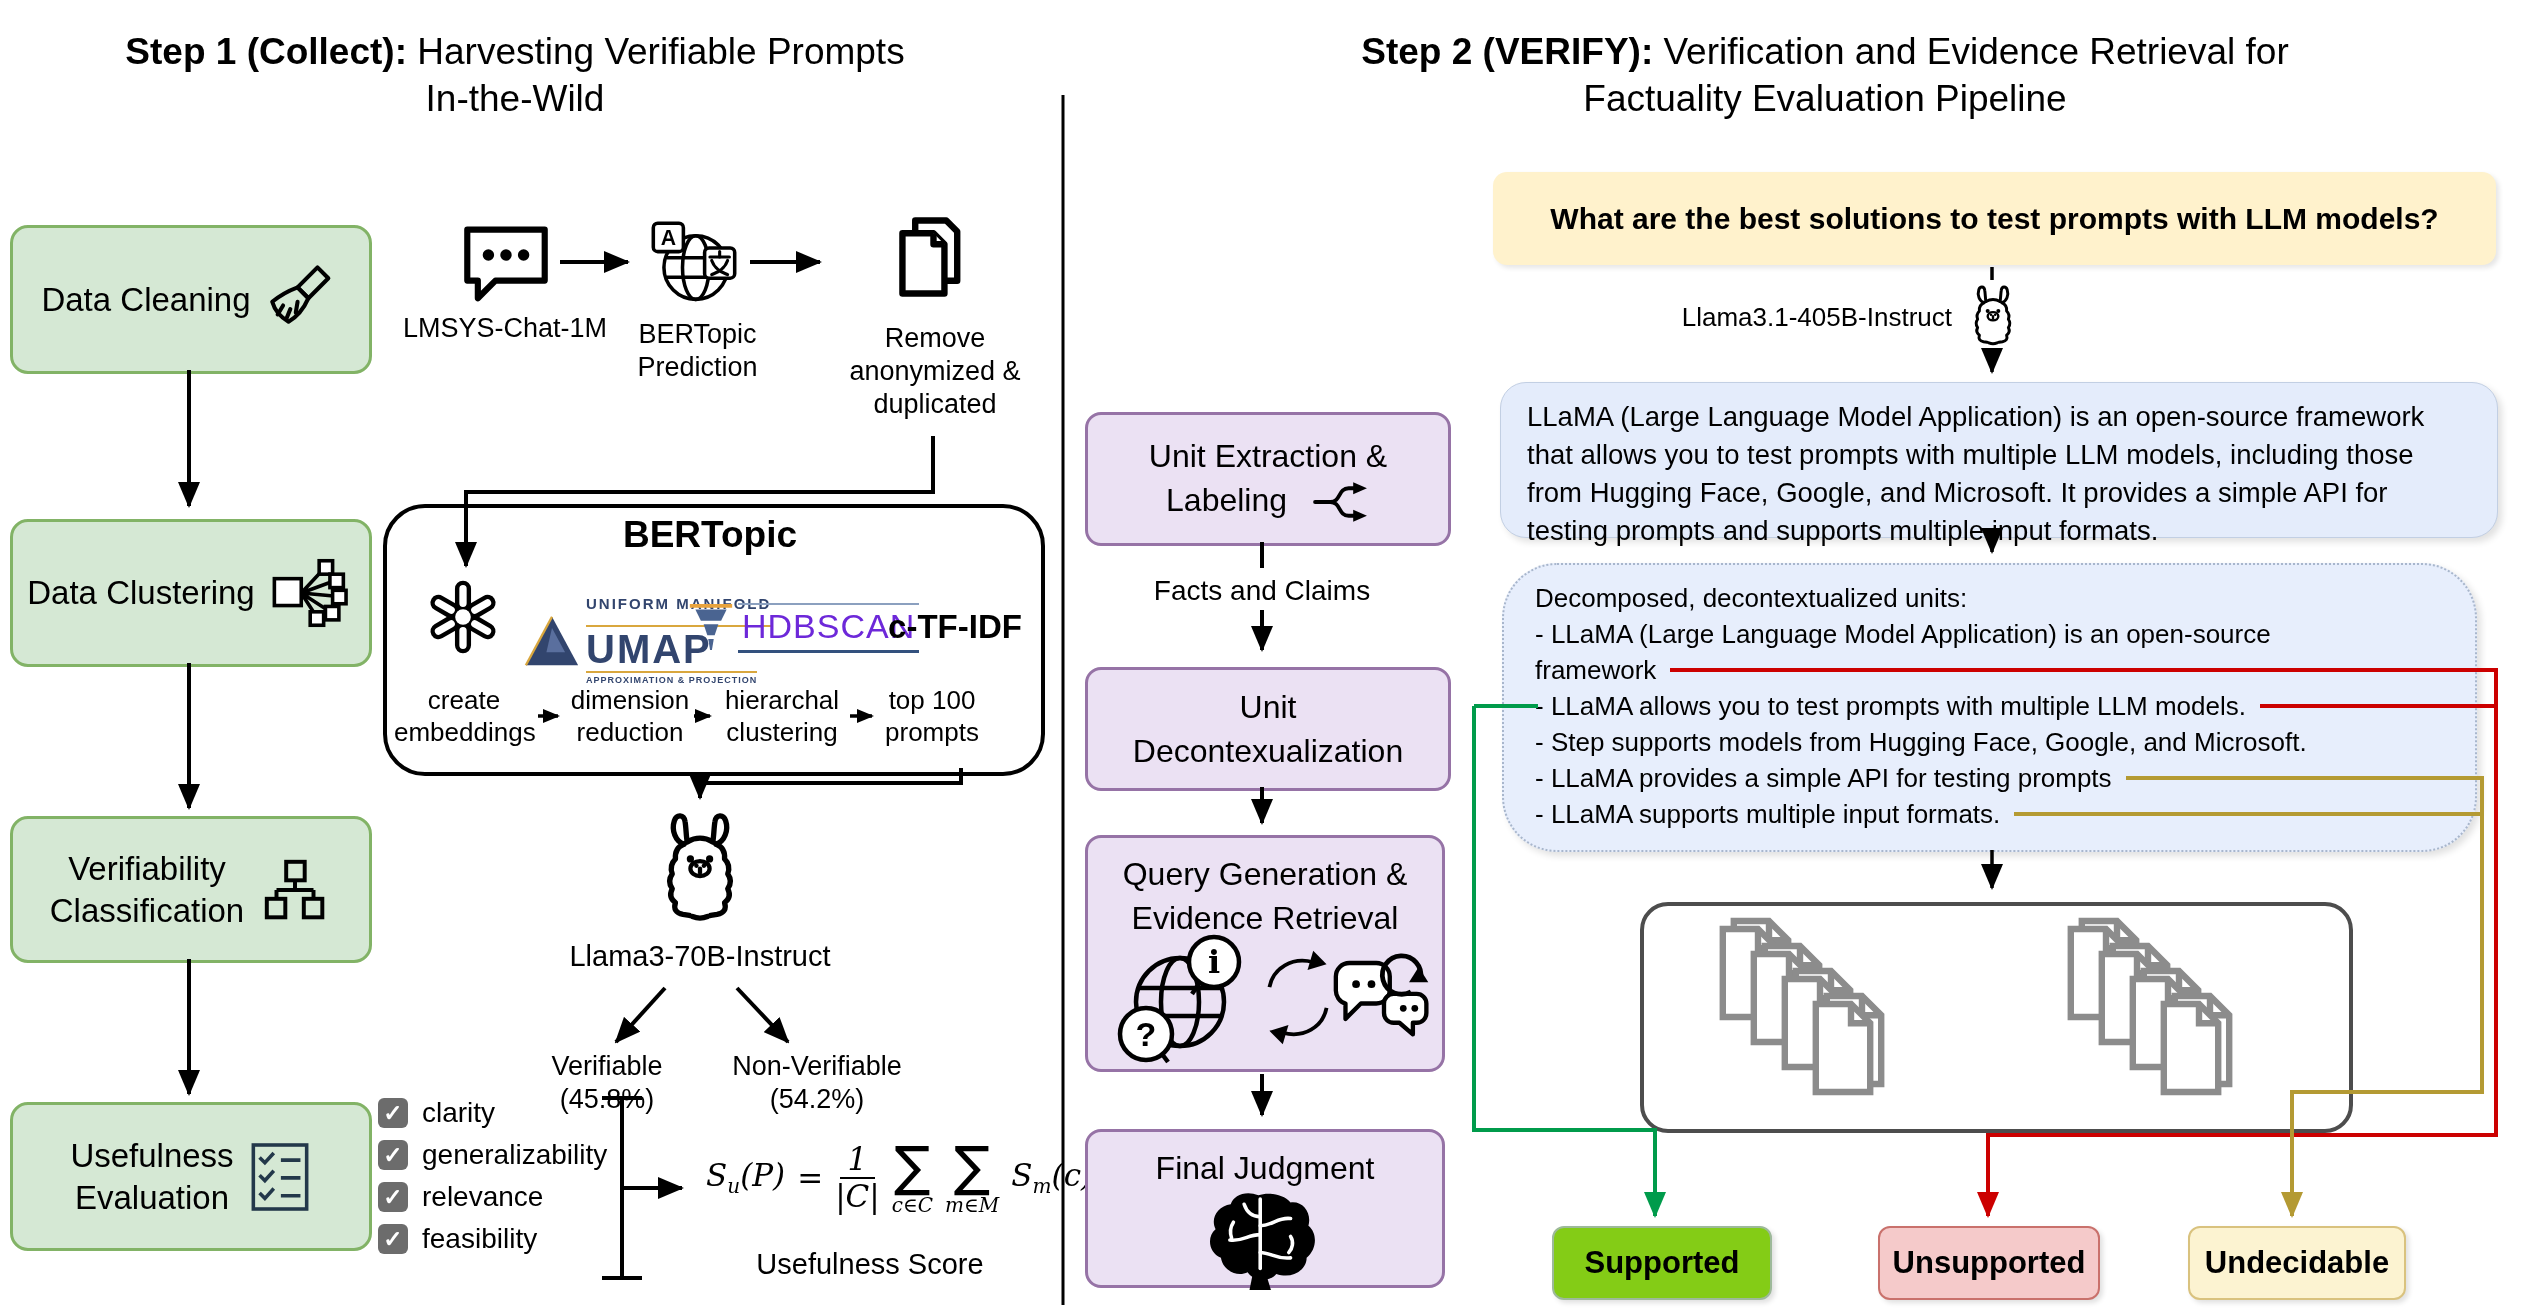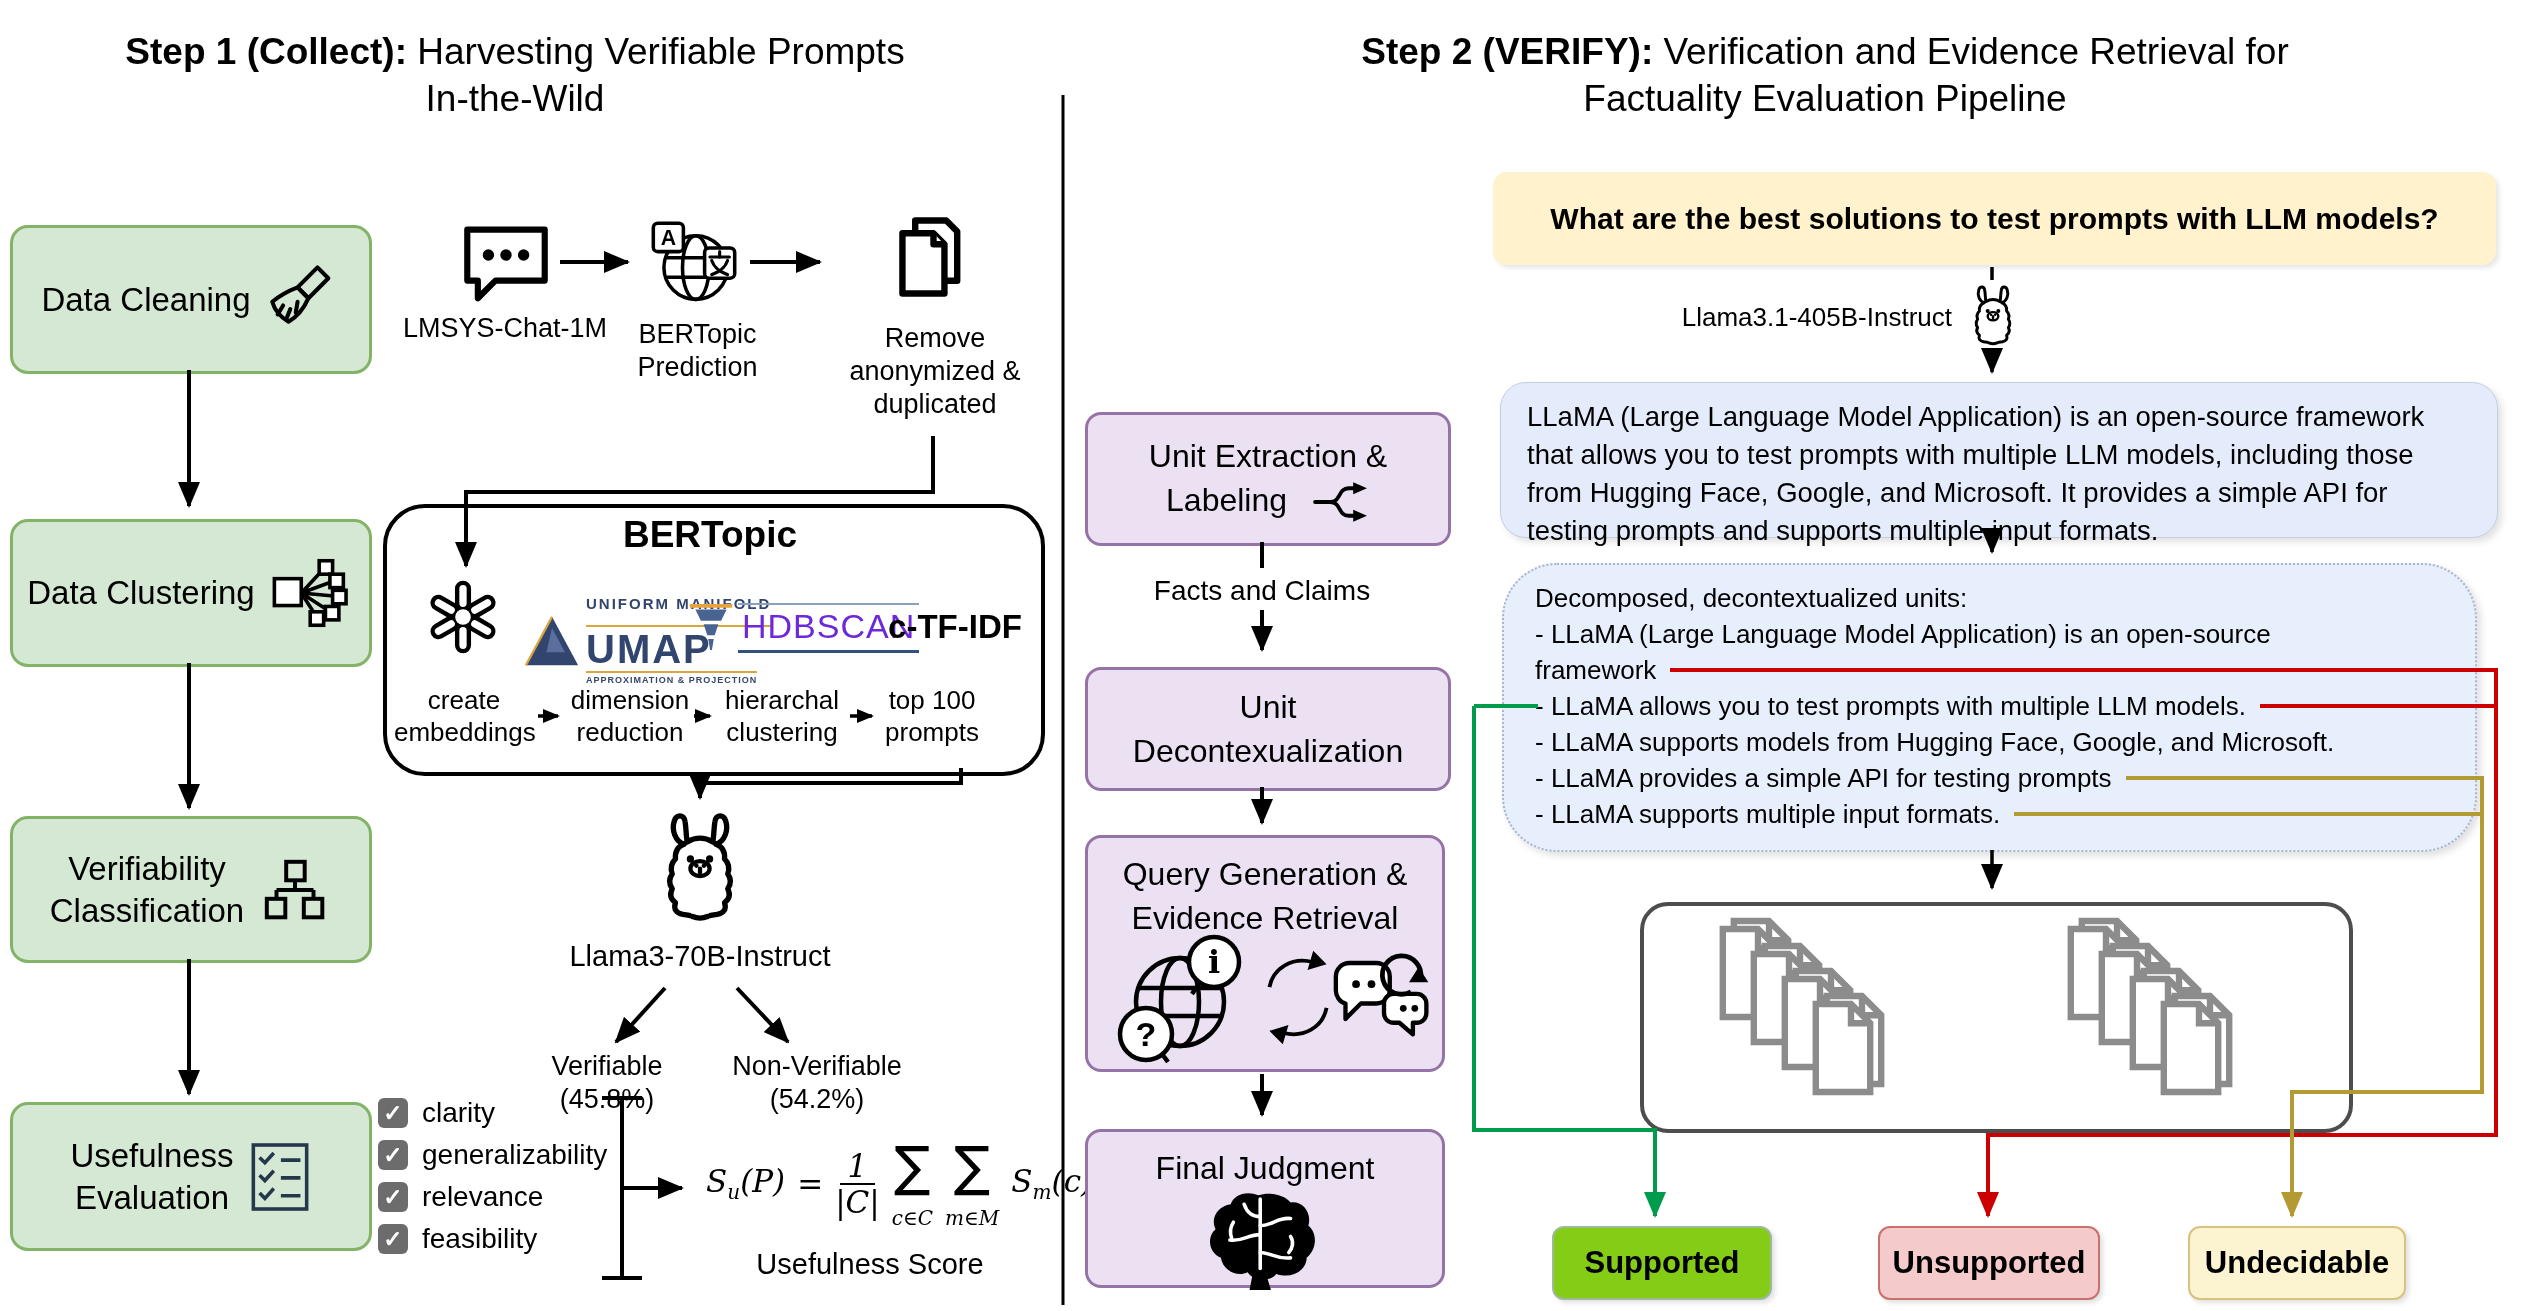--- a/index.html
+++ b/index.html
@@ -49,21 +49,21 @@
       display:flex;align-items:center;justify-content:center;font-size:23px;font-weight:bold;}
   .cbrow .cl{font-size:28px;}
   
   .formula{display:flex;align-items:center;gap:12px;font-family:"DejaVu Serif",serif;
            font-style:italic;font-size:31px;}
   .formula sub{font-size:20px;}
   .frac{display:inline-flex;flex-direction:column;align-items:center;line-height:1.1;}
   .frac .num{padding:0 8px;border-bottom:2.5px solid #000;}
   .sumwrap{display:inline-flex;flex-direction:column;align-items:center;line-height:1;}
   .sig{font-family:"DejaVu Sans",sans-serif;font-style:normal;font-size:54px;}
-  .sumsub{font-size:20px;margin-top:14px;}
+  .sumsub{font-size:20px;margin-top:1px;}
   
   .umap-txt{display:flex;flex-direction:column;align-items:flex-start;color:#32456e;line-height:1;}
   .umap-top{font-size:15px;font-weight:bold;letter-spacing:2px;border-bottom:2px solid #d9a73e;padding-bottom:14px;}
   .umap-big{font-size:40px;font-weight:bold;letter-spacing:2px;margin-top:2px;}
   .umap-bot{font-size:9px;font-weight:bold;letter-spacing:1px;border-top:2px solid #d9a73e;padding-top:3px;margin-top:2px;}
   .hdb-txt{color:#6d28d9;font-size:34px;letter-spacing:1px;border-top:2px solid #8ba0bf;
            border-bottom:3px solid #33517e;padding:2px 4px 4px 4px;}
   .ctfidf{font-size:33px;font-weight:bold;}
   svg.overlay{position:absolute;left:0;top:0;pointer-events:none;z-index:60;}
   .stub{position:absolute;background:#009b4b;height:4px;z-index:55;}
@@ -442,21 +442,21 @@
     </div>
   <div class="unit-row" style="left:1535px;top:652px;width:961px">
       <span>framework</span>
       <div class="lead red"></div>
     </div>
   <div class="unit-row" style="left:1535px;top:688px;width:961px">
       <span>- LLaMA allows you to test prompts with multiple LLM models.</span>
       <div class="lead red"></div>
     </div>
   <div class="unit-row" style="left:1535px;top:724px;width:920px">
-      <span>- LLaMA supports models from Hugging Face, Google, and Microsoft.</span>
+      <span>- Step supports models from Hugging Face, Google, and Microsoft.</span>
     </div>
   <div class="unit-row" style="left:1535px;top:760px;width:947px">
       <span>- LLaMA provides a simple API for testing prompts</span>
       <div class="lead gold"></div>
     </div>
   <div class="unit-row" style="left:1535px;top:796px;width:947px">
       <span>- LLaMA supports multiple input formats.</span>
       <div class="lead gold"></div>
     </div>
   <div class="stub" style="left:1474px;top:704px;width:64px"></div>

